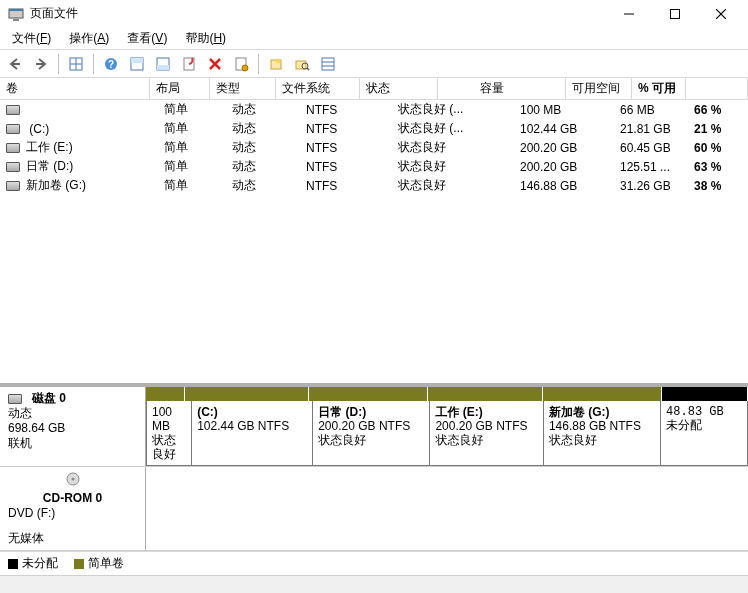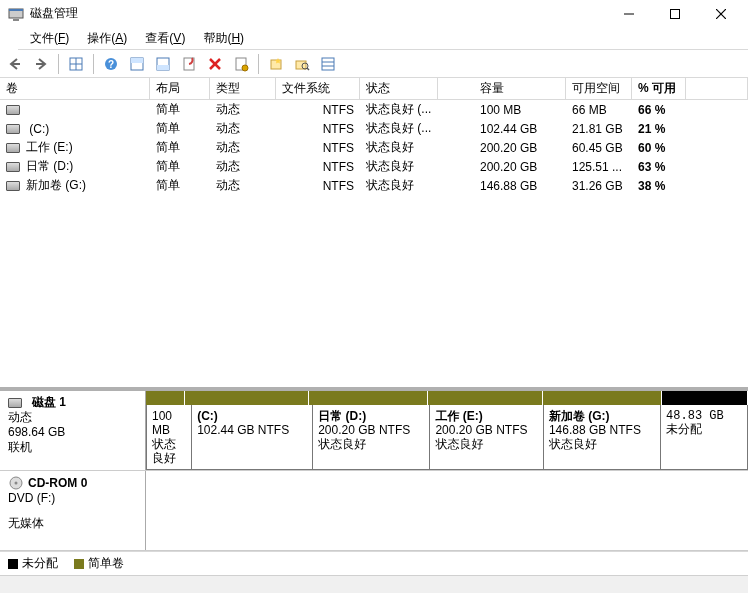--- a/index.html
+++ b/index.html
@@ -37,21 +37,20 @@
   }
 
   
   .menubar {
     display: flex;
     align-items: center;
     height: 22px;
     padding: 0 4px;
     gap: 2px;
     border-bottom: 1px solid #d9d9d9;
-    margin-left: 18px;
   }
   .menubar .menuitem {
     padding: 2px 8px;
     font-size: 12px;
   }
   .menubar .menuitem span.u { text-decoration: underline; }
 
   
   .toolbar {
     display: flex;
@@ -80,26 +79,26 @@
     border-bottom: 1px solid #d9d9d9;
   }
   .vol-header .hcell {
     border-right: 1px solid #d9d9d9;
     padding: 2px 6px;
     font-size: 12px;
     background:#fff;
     display:flex;align-items:center;
   }
   .vol-body { background:#fff; }
-  .vrow { display:flex; height:19px; align-items:center; }
+  .vrow { display:flex; height:19px; align-items:center;gap:8px; }
   .vcell { padding: 1px 6px; white-space:nowrap; overflow:hidden; text-overflow:ellipsis; }
   .c0 { flex: 0 0 150px; }
   .c1 { flex: 0 0 60px; }
   .c2 { flex: 0 0 66px; }
-  .c3 { flex: 0 0 84px; text-align: right; }
+  .c3 { flex: 0 0 84px; }
   .c4 { flex: 0 0 78px; }
   .c5 { flex: 0 0 92px; margin-left: 36px; }
   .c6 { flex: 0 0 66px; }
   .c7 { flex: 0 0 54px; font-weight: bold; }
   .c8 { flex: 1 1 auto; }
   .diskicon {
     width:14px;height:10px;display:inline-block;
     border:1px solid #555;border-radius:1px;margin-right:6px;
     background: linear-gradient(#ddd,#aaa);
     vertical-align:middle;
@@ -173,21 +172,21 @@
 <body>
 
 <div class="titlebar">
   <div class="appicon">
     <svg width="16" height="16" viewBox="0 0 16 16">
       <rect x="1" y="3" width="14" height="9" fill="#ccc" stroke="#555"></rect>
       <rect x="1" y="3" width="14" height="2" fill="#4a7ab5"></rect>
       <rect x="5" y="13" width="6" height="2" fill="#888"></rect>
     </svg>
   </div>
-  <div class="title">磁盘管理</div>
+  <div class="title">页面文件</div>
   <div class="spacer"></div>
   <div class="winbtn" title="Minimize">
     <svg width="10" height="10">
         <line x1="0" y1="5" x2="10" y2="5" stroke="#000" stroke-width="1"></line>
       </svg>
   </div>
   <div class="winbtn" title="Maximize">
     <svg width="10" height="10">
         <rect x="0.5" y="0.5" width="9" height="9" fill="none" stroke="#000"></rect>
       </svg>
@@ -353,21 +352,21 @@
       </div>
     </div>
 </div>
 
 <div class="diskpane">
 
   <div class="diskrow">
     <div class="diskinfo">
       <div style="display:flex;align-items:center;gap:4px;">
         <span class="diskicon"></span>
-        <span class="dname">磁盘 1</span>
+        <span class="dname">磁盘 0</span>
       </div>
       <div>动态</div>
       <div>698.64 GB</div>
       <div>联机</div>
     </div>
     <div class="partitions" id="disk0-partitions">
         <div class="partstrip">
           <div class="partheader color-simple" style="flex: 0.45 1 0px;"></div>
           <div class="partheader color-simple" style="flex: 1.45 1 0px;"></div>
           <div class="partheader color-simple" style="flex: 1.4 1 0px;"></div>
@@ -402,21 +401,21 @@
           <div class="partbox" style="flex: 1 1 0px; font-family: Liberation Mono, monospace;">
             <div>48.83 GB</div>
             <div>未分配</div>
           </div>
         </div>
       </div>
   </div>
 
   <div class="diskrow" style="min-height:80px;">
     <div class="diskinfo">
-      <div style="display:flex;align-items:center;gap:4px;">
+      <div style="display:flex;align-items:center;gap:4px;flex-direction:column;">
         <span>
           <svg width="16" height="16">
               <circle cx="8" cy="8" r="6" fill="#ddd" stroke="#888"></circle>
               <circle cx="8" cy="8" r="1.5" fill="#888"></circle>
             </svg>
         </span>
         <span class="dname">CD-ROM 0</span>
       </div>
       <div>DVD (F:)</div>
       <div style="height:10px;"></div>

